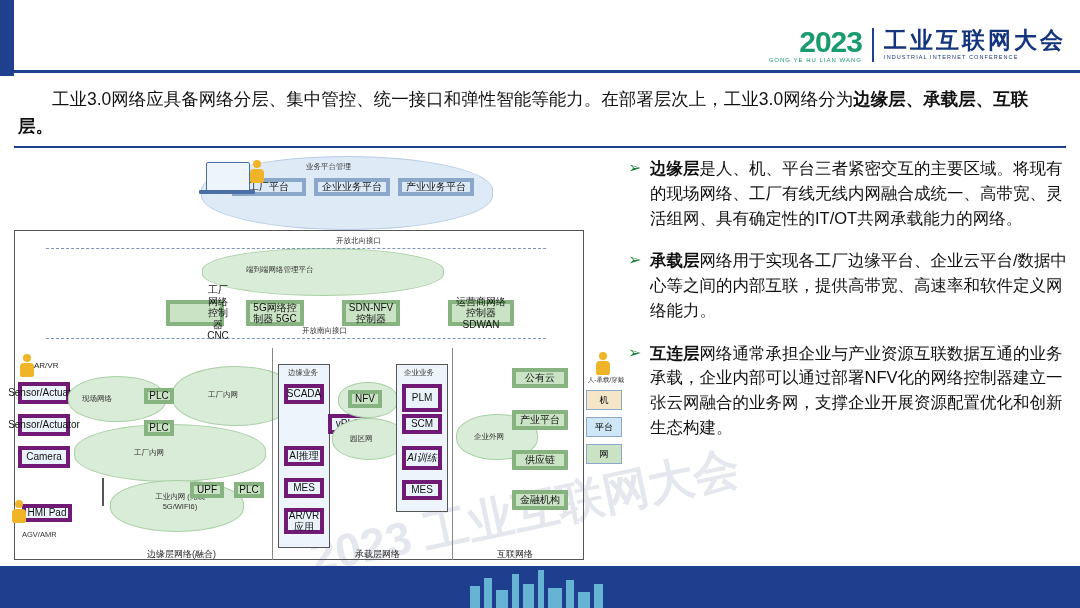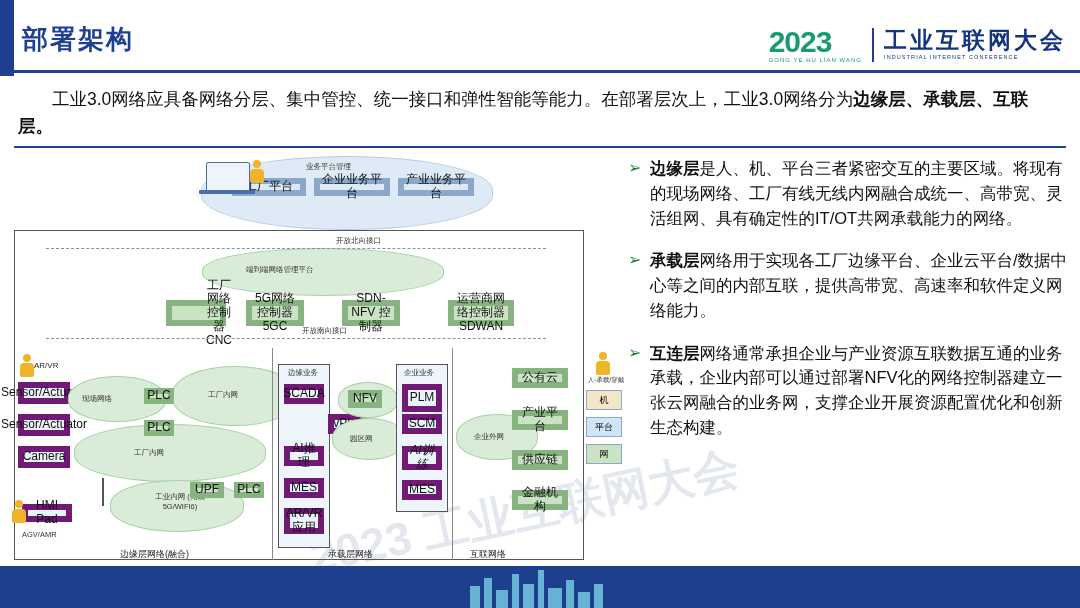--- a/index.html
+++ b/index.html
@@ -16,20 +16,21 @@
   .hdr-left-bar{position:absolute;left:0;top:0;width:14px;height:76px;background:#1f3f8f;}
   .hdr-title{
     position:absolute;left:22px;top:22px;
     font-size:26px;color:#1f3f8f;font-weight:bold;letter-spacing:2px;
   }
   .hdr-rule{position:absolute;left:14px;top:70px;width:1066px;height:3px;background:#1f3f8f;}
   .logo{position:absolute;right:14px;top:24px;height:42px;display:flex;align-items:center;gap:10px;}
   .logo-2023{
     font-size:30px;color:#1a9b6e;font-weight:bold;letter-spacing:-1px;
     line-height:1;
+    text-align:right;
   }
   .logo-2023 .sub{display:block;font-size:6px;color:#1a9b6e;letter-spacing:1px;font-weight:normal;}
   .logo-div{width:2px;height:34px;background:#1f3f8f;}
   .logo-cn{font-size:23px;color:#13357e;font-weight:bold;letter-spacing:3px;line-height:1;}
   .logo-cn .sub{display:block;font-size:5.5px;letter-spacing:1.1px;font-weight:normal;color:#13357e;margin-top:3px;}
 
   
   .intro{
     position:absolute;left:18px;top:86px;width:1044px;
     font-size:17.5px;color:#111;line-height:1.55;text-indent:34px;
@@ -39,37 +40,37 @@
 
   
   .diagram{position:absolute;left:6px;top:152px;width:598px;height:440px;}
 
   .cloud{
     position:absolute;background:#dfeaf7;border:1px solid #b9cde4;border-radius:50%/46%;
   }
   .cloud-green{background:#d9ecd7;border:1px solid #a9cfa5;}
 
   .box{
-    position:absolute;box-sizing:border-box;border:6px solid #701a75;background:#ffffff;
-    font-size:12px;color:#111;display:flex;align-items:center;justify-content:center;
+    position:absolute;box-sizing:border-box;border:4px solid #701a75;background:#ffffff;
+    font-size:10px;color:#111;display:flex;align-items:center;justify-content:center;
     text-align:center;line-height:1.15;padding:1px;
   }
   .box-blue{background:#dceaf8;border-color:#8ba7c9;}
   .box-green{background:#c9e3c4;border-color:#86b37f;}
   .box-white{background:#fff;}
   .box-lblue{background:#eaf3fc;}
 
   .outline{
     position:absolute;border:1px solid #555;box-sizing:border-box;background:transparent;
   }
   .dashed{position:absolute;border-top:1px dashed #7b93b5;}
   .vline{position:absolute;background:#555;width:1px;}
 
   .smalltxt{position:absolute;font-size:7.5px;color:#333;}
-  .zone-lbl{position:absolute;font-size:9px;color:#222;}
+  .zone-lbl{position:absolute;font-size:9px;color:#222;margin-left:27px;}
 
   .watermark{
     position:absolute;left:300px;top:330px;font-size:46px;color:rgba(120,140,170,.20);
     font-weight:bold;transform:rotate(-12deg);white-space:nowrap;pointer-events:none;
   }
 
   
   .legend{position:absolute;left:14px;top:568px;width:590px;height:20px;display:flex;align-items:center;gap:14px;}
   .legend-item{display:flex;align-items:center;gap:4px;font-size:8.5px;color:#222;}
   .legend-arrow{width:26px;height:0;border-top:1.6px solid #000;position:relative;}
@@ -95,21 +96,20 @@
   .person .head{width:8px;height:8px;border-radius:50%;background:#f0b429;margin:0 auto;}
   .person .body{width:14px;height:14px;background:#f0b429;border-radius:4px 4px 2px 2px;margin-top:1px;}
 </style>
 </head>
 <body>
 
 <div class="slide">
 
   <div class="hdr-band">
     <div class="hdr-left-bar"></div>
-    <div class="hdr-title">部署架构</div>
     <div class="logo">
       <div class="logo-2023">
         <span>2023</span>
         <span class="sub">GONG YE HU LIAN WANG</span>
       </div>
       <div class="logo-div"></div>
       <div class="logo-cn">
         <span>工业互联网大会</span>
         <span class="sub">INDUSTRIAL INTERNET CONFERENCE</span>
       </div>

